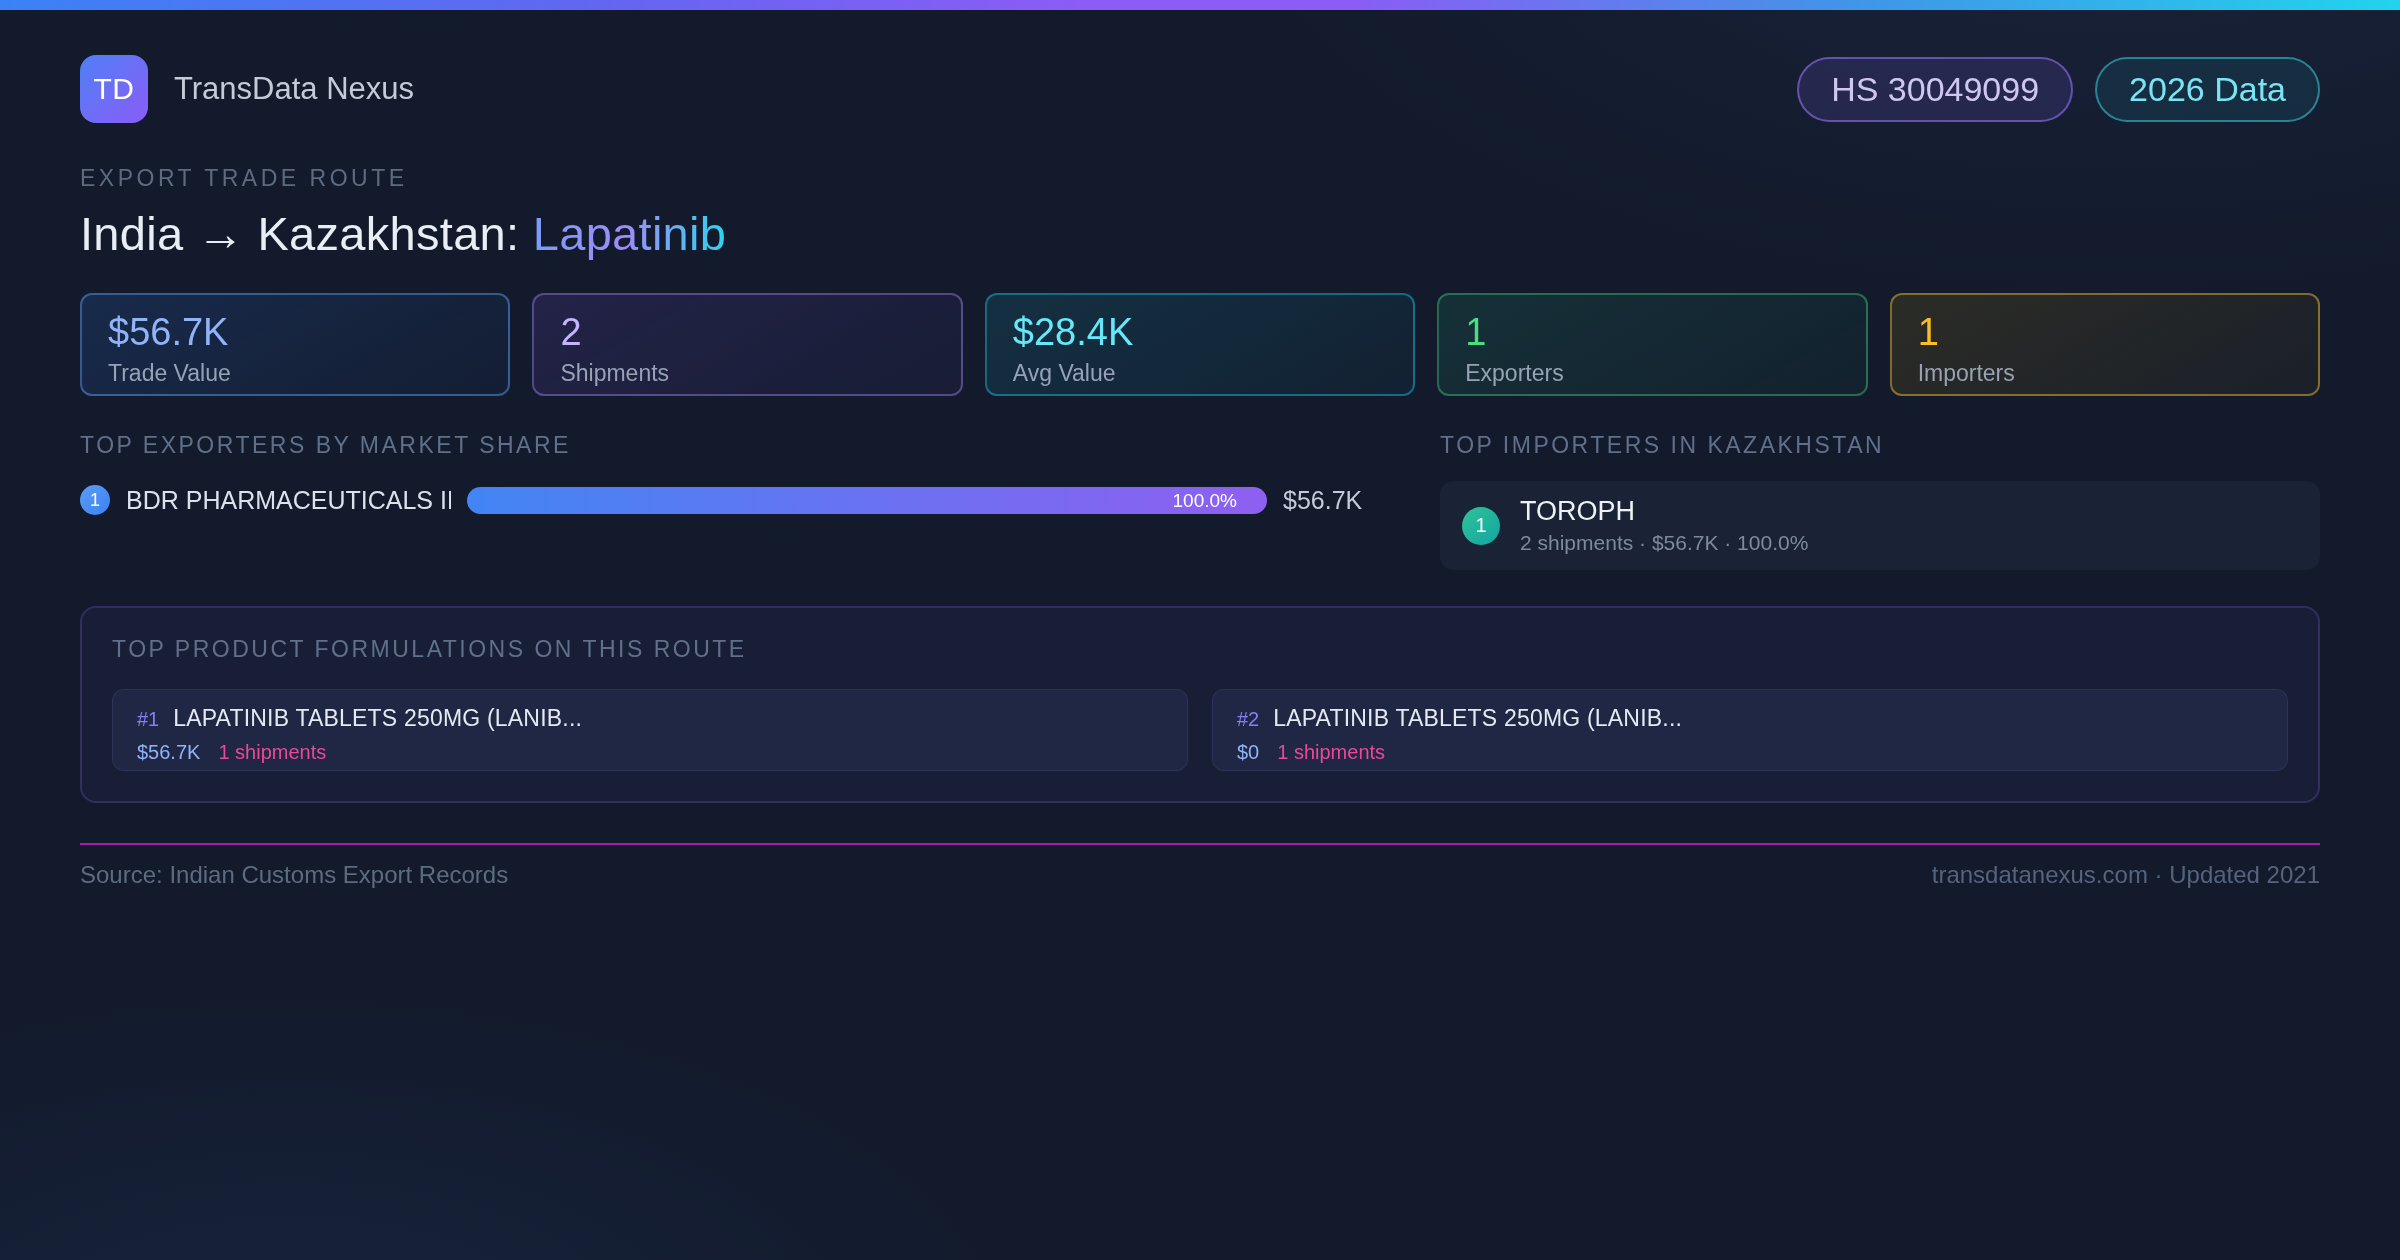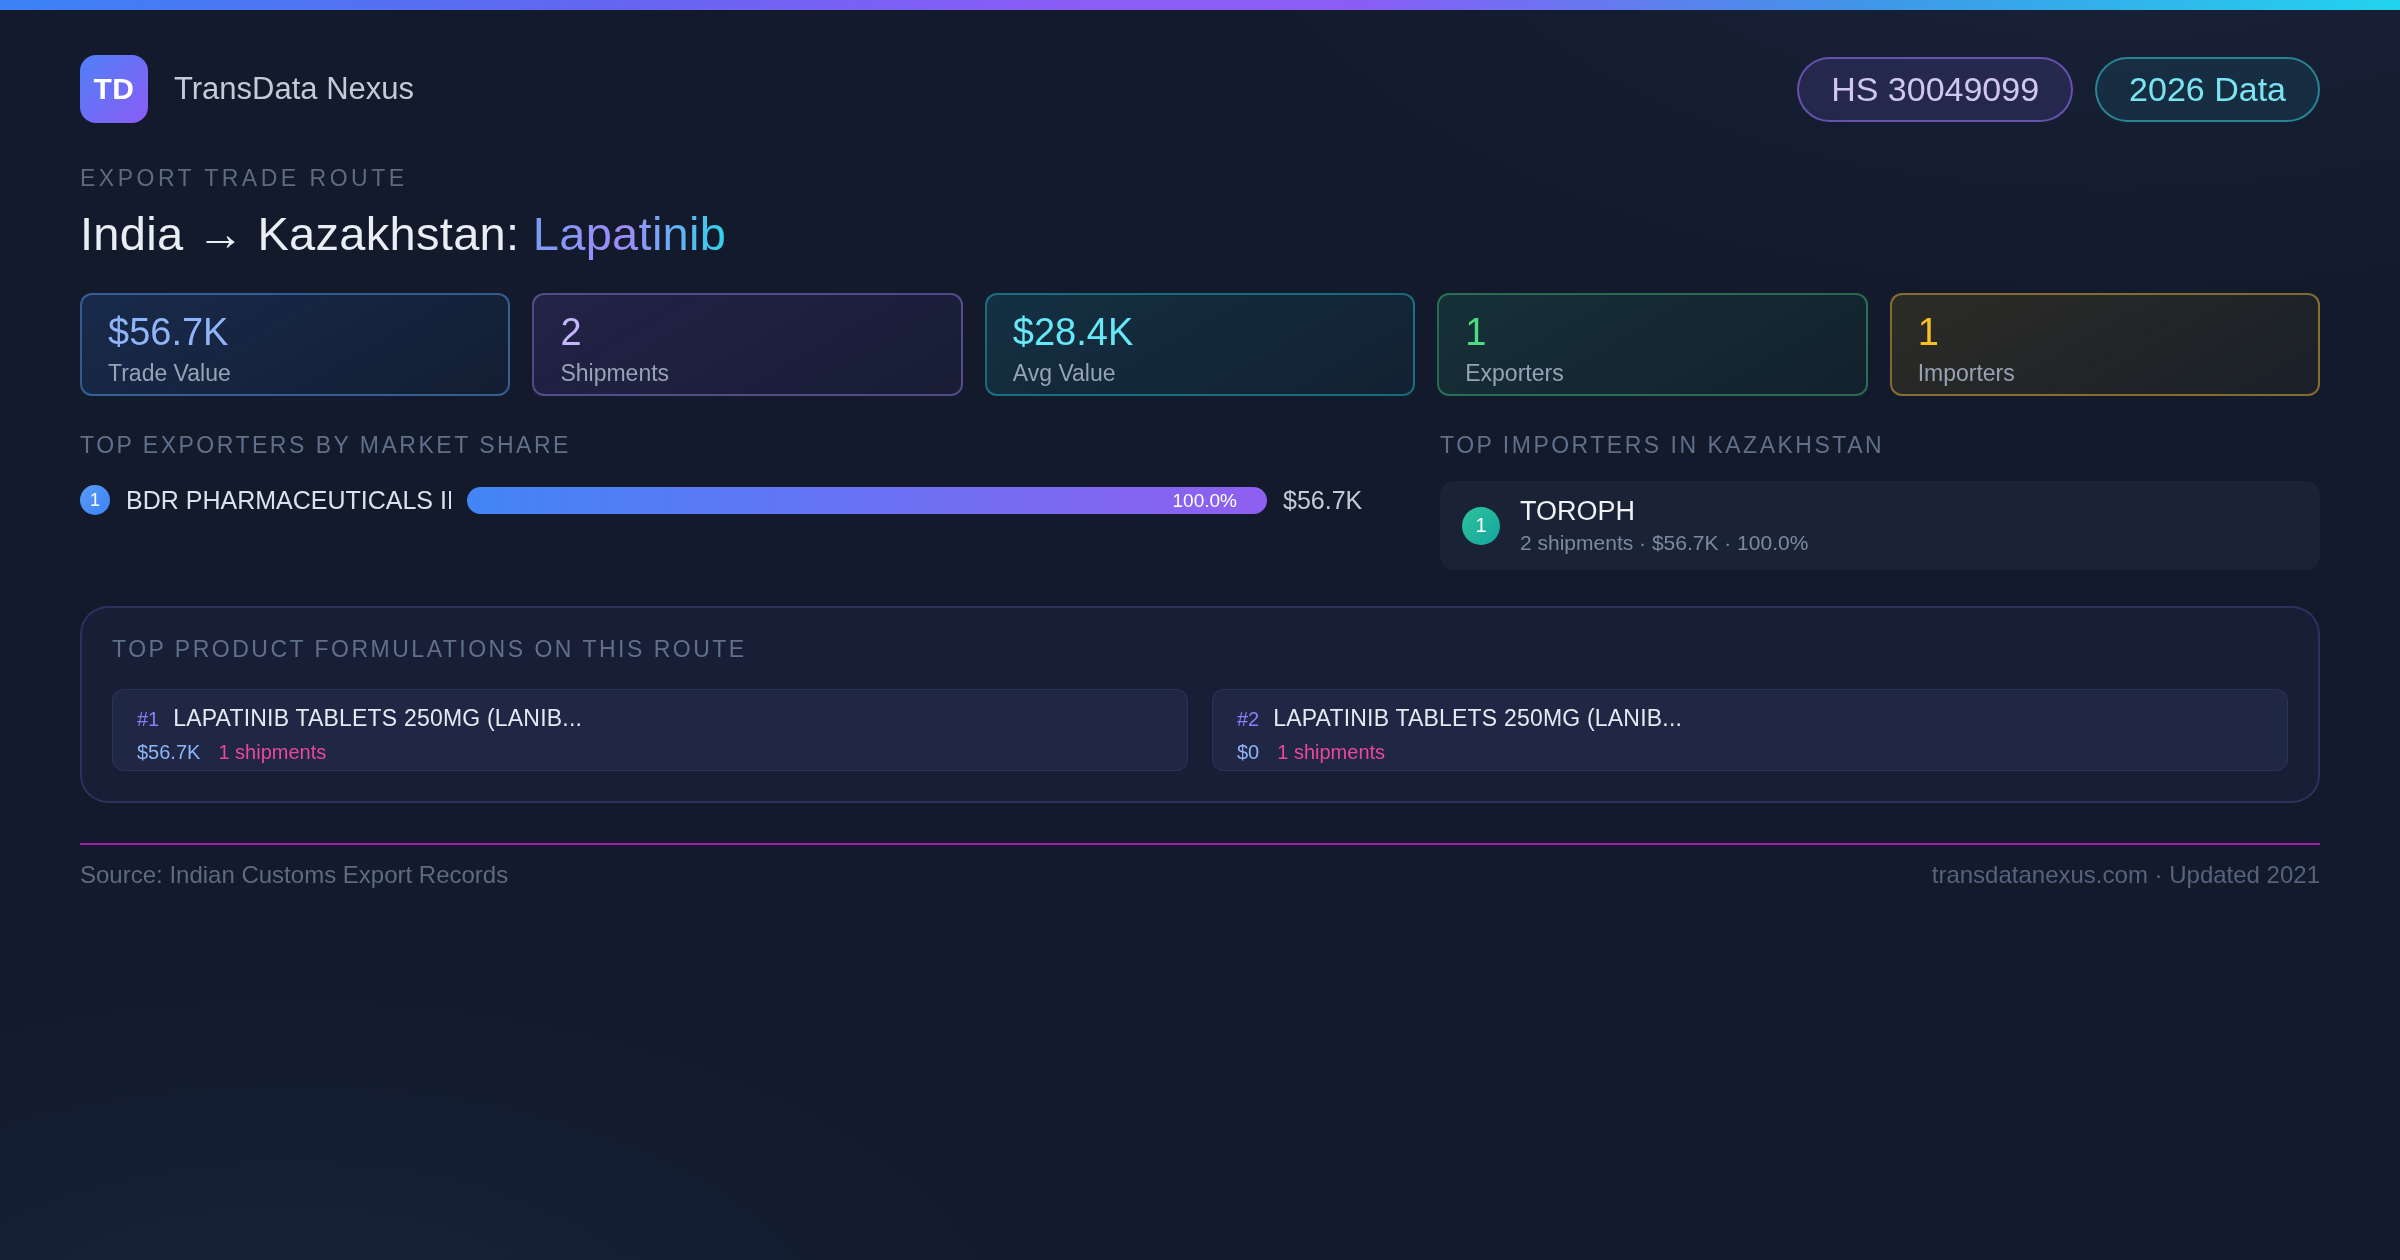--- a/index.html
+++ b/index.html
@@ -19,21 +19,21 @@
   }
   .content{ padding:0 80px; }
 
   
   .header{ display:flex; align-items:center; justify-content:space-between; margin-top:45px; }
   .brand{ display:flex; align-items:center; gap:26px; }
   .logo{
     width:68px; height:68px; border-radius:16px;
     background:linear-gradient(135deg,#4f80f7,#8b5cf6);
     display:flex; align-items:center; justify-content:center;
-    color:#fff; font-size:30px; font-weight:700; letter-spacing:.5px;
+    color:#fff; font-size:30px; font-weight:400; letter-spacing:.5px;
   }
   .app-name{ font-size:31px; color:#c3cbd8; font-weight:400; }
   .badges{ display:flex; gap:22px; }
   .badge{
     font-size:34px; padding:11px 32px; border-radius:999px; white-space:nowrap;
   }
   .badge--hs{ color:#cfc6f2; background:rgba(109,91,205,.18); border:2px solid rgba(124,95,208,.75); }
   .badge--year{ color:#7ae4f2; background:rgba(34,160,180,.12); border:2px solid rgba(46,155,168,.8); }
 
   
@@ -80,21 +80,21 @@
   .imp-card{
     margin-top:22px; background:#1a2336; border-radius:14px;
     padding:15px 22px; display:flex; align-items:center; gap:20px;
   }
   .rank-dot--teal{ width:38px; height:38px; font-size:20px; background:linear-gradient(135deg,#2ec39a,#14a5a0); }
   .imp-name{ font-size:27px; color:#eef2f7; font-weight:500; }
   .imp-meta{ font-size:21px; color:#7d8a9e; margin-top:4px; }
 
   
   .products{
-    margin-top:36px; border-radius:28px; padding:28px 30px 30px 30px;
+    margin-top:36px; border-radius:16px; padding:28px 30px 30px 30px;
     background:rgba(130,100,246,.06); border:2px solid rgba(120,100,220,.25);
   }
   .prod-grid{ display:grid; grid-template-columns:1fr 1fr; gap:24px; margin-top:26px; }
   .prod-item{
     background:rgba(38,48,82,.55); border:1px solid rgba(148,163,253,.10);
     border-radius:12px; padding:15px 24px; height:82px;
   }
   .prod-top{ display:flex; align-items:baseline; gap:14px; white-space:nowrap; overflow:hidden; }
   .prod-rank{ font-size:20px; color:#8b7cf8; }
   .prod-name{ font-size:23px; color:#e5eaf2; letter-spacing:.2px; }

